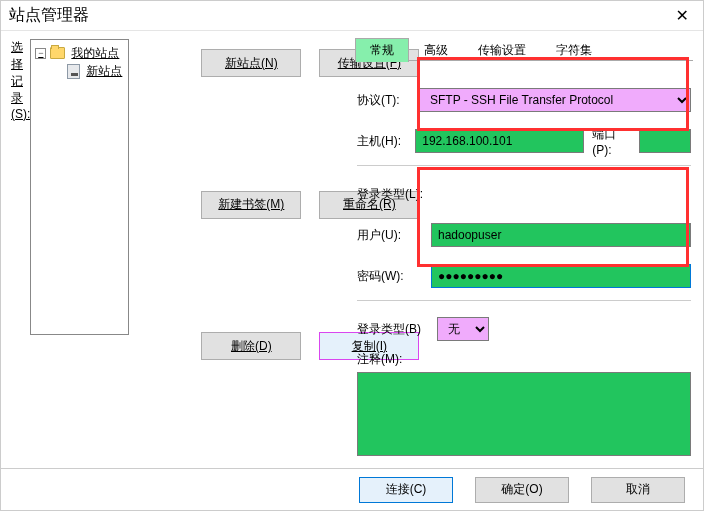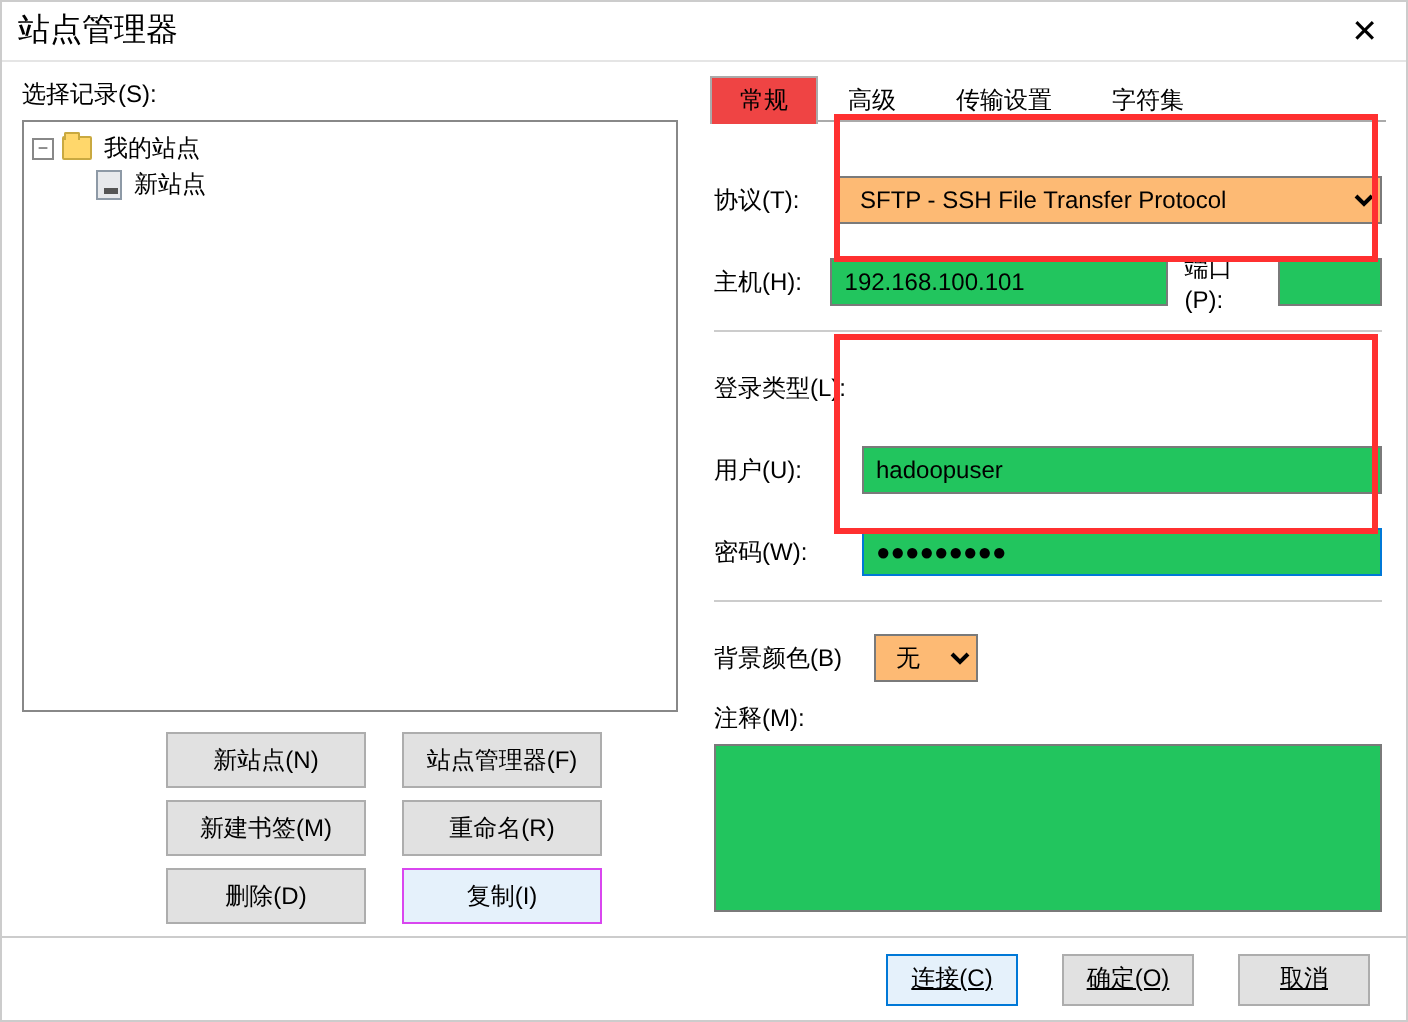--- a/index.html
+++ b/index.html
@@ -2,57 +2,57 @@
 <html><head>
 <meta charset="utf-8">
 <style>
   * { box-sizing: border-box; font-family: "Microsoft YaHei", "Segoe UI", Tahoma, sans-serif; font-size: 12px; }
   body { margin: 0; background: #fff; }
   .window { width: 704px; height: 511px; border: 1px solid #ccc; position: relative; background: #fff; }
   .titlebar { height: 30px; display: flex; align-items: center; justify-content: space-between; padding: 0 8px; border-bottom: 1px solid #e5e5e5; }
   .titlebar .title { font-size: 16px; }
   .titlebar .close { font-size: 16px; cursor: pointer; padding: 0 6px; }
   .content { display: flex; height: calc(100% - 30px - 42px); }
-  .left-panel { width: 348px; padding: 8px 10px 0 10px; display: flex; flex-direction: column; }
+  .left-panel { width: 348px; padding: 8px 10px 0 10px; display: flex; flex-direction: row; text-decoration: underline; }
   .left-label { margin-bottom: 4px; }
   .tree-container { flex: 0 0 auto; height: 296px; border: 1px solid #888; background: #fff; overflow: auto; padding: 4px; }
   .tree-node { display: flex; align-items: center; height: 18px; }
   .tree-toggle { width: 11px; height: 11px; border: 1px solid #888; color:#555; display: flex; align-items: center; justify-content: center; font-size: 9px; line-height: 1; margin-right: 4px; cursor: pointer; }
   .folder-icon { width: 15px; height: 12px; background: #ffd76b; border: 1px solid #c9a940; border-radius: 1px; margin-right: 4px; position: relative; }
   .folder-icon:before { content:""; position:absolute; top:-3px; left:0; width:6px; height:3px; background:#ffd76b; border:1px solid #c9a940; border-bottom:none; border-radius:1px 1px 0 0;}
   .site-icon { width: 13px; height: 15px; background: #e7e9ec; border: 1px solid #8d99a6; margin-right: 4px; position:relative; }
   .site-icon:after{content:""; position:absolute; bottom:2px; left:3px; width:7px; height:3px; background:#555;}
   .tree-child { margin-left: 32px; align-items: center; }
   .tree-node span.label { padding: 0 2px; }
   .left-buttons { margin-top: 10px; padding-left: 72px; display: grid; grid-template-columns: 100px 100px; gap: 6px 18px; }
   .left-buttons button { height: 28px; background: #e1e1e1; border: 1px solid #adadad; cursor: pointer; }
   .left-buttons button.hi { background:#e5f1fb; border:1px solid #d946ef; }
   .right-panel { flex: 1; padding: 6px 10px 0 6px; position: relative; }
   .tabs { display: flex; border-bottom: 1px solid #aaa; height: 24px; }
   .tab { padding: 3px 14px 0 14px; border: 1px solid transparent; border-bottom: none; cursor: pointer; position: relative; top: 1px; height: 24px; }
-  .tab.active { border-color: #aaa; background: #ef4444; }
+  .tab.active { border-color: #aaa; background: #86efac; }
   .form-area { padding: 12px 2px 0 2px; }
   .row { display: flex; align-items: center; height: 28px; margin-bottom: 8px; margin-top: 13px; }
   .row label { width: 62px; }
   .row .wide { flex: 1; }
   input[type=text], input[type=password], select, textarea { border: 1px solid #7a7a7a; padding: 3px 6px; background: #22c55e; height: 24px; font-size: 12px; }
   input.focus-blue { border: 1px solid #0078d7; outline: 1px solid #0078d7; outline-offset: -1px; }
-  select { height: 24px; background:#fdba74; }
+  select { height: 24px; background:#f0abfc; }
   .select-wrap { position: relative; flex: 1; display: flex; }
   .select-wrap select { flex: 1; }
   .sep { border-top: 1px solid #ccc; margin: 10px 0 14px 0; }
   .redbox { position: absolute; border: 3px solid #ff3030; pointer-events: none; }
   .box1 { left: 416px; top: 56px; width: 272px; height: 74px; }
   .box2 { left: 416px; top: 166px; width: 272px; height: 100px; }
   .short-select { width: 52px; }
   .port-label { margin: 0 6px 0 8px; }
   .port-input { width: 52px; }
   .notes { width: 100%; height: 84px; resize: none; }
   .footer { position: absolute; bottom: 0; left: 0; right: 0; height: 42px; border-top: 1px solid #ccc; display: flex; justify-content: flex-end; align-items: center; padding-right: 18px; gap: 22px; }
-  .footer button { width: 66px; height: 26px; background:#e1e1e1; border:1px solid #adadad; cursor:pointer;text-decoration:underline; }
+  .footer button { width: 94px; height: 26px; background:#e1e1e1; border:1px solid #adadad; cursor:pointer; }
   .footer button.primary { background:#e5f1fb; border:1px solid #0078d7; }
 </style>
 </head>
 <body>
 
 <div class="window">
   <div class="titlebar">
     <span class="title">站点管理器</span>
     <span class="close">✕</span>
   </div>
@@ -66,21 +66,21 @@
           <span class="folder-icon"></span>
           <span class="label">我的站点</span>
         </div>
         <div class="tree-node tree-child">
           <span class="site-icon"></span>
           <span class="label">新站点</span>
         </div>
       </div>
       <div class="left-buttons">
         <button>新站点(N)</button>
-        <button>站点管理器(F)</button>
+        <button>传输设置(F)</button>
         <button>新建书签(M)</button>
         <button>重命名(R)</button>
         <button>删除(D)</button>
         <button class="hi">复制(I)</button>
       </div>
     </div>
 
     <div class="right-panel">
       <div class="tabs">
         <div class="tab active">常规</div>
@@ -115,21 +115,21 @@
           <input type="text" class="wide" value="hadoopuser" style="">
         </div>
         <div class="row">
           <label style="width:74px">密码(W):</label>
           <input type="text" class="wide focus-blue" value="●●●●●●●●●" style="">
         </div>
 
         <div class="sep"></div>
 
         <div class="row">
-          <label style="width:80px">背景颜色(B)</label>
+          <label style="width:80px">登录类型(B)</label>
           <select class="short-select">
             <option>无</option>
           </select>
         </div>
         <div style="margin-bottom:4px">注释(M):</div>
         <textarea class="notes" style=""></textarea>
       </div>
     </div>
   </div>
 

